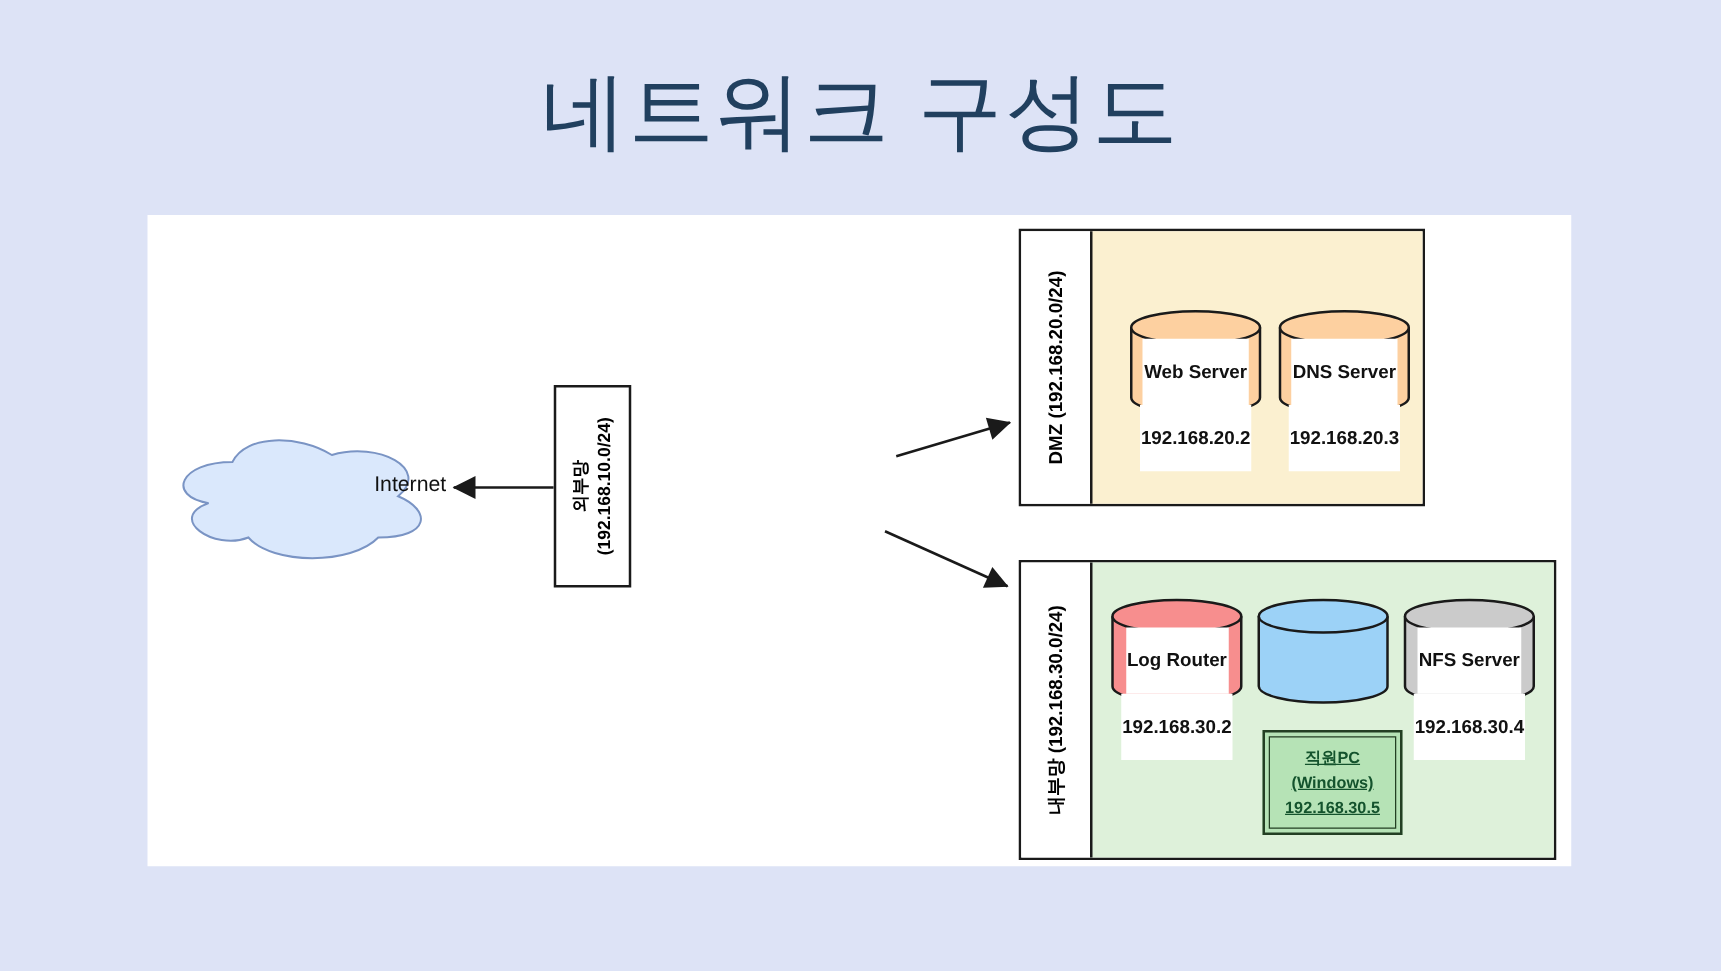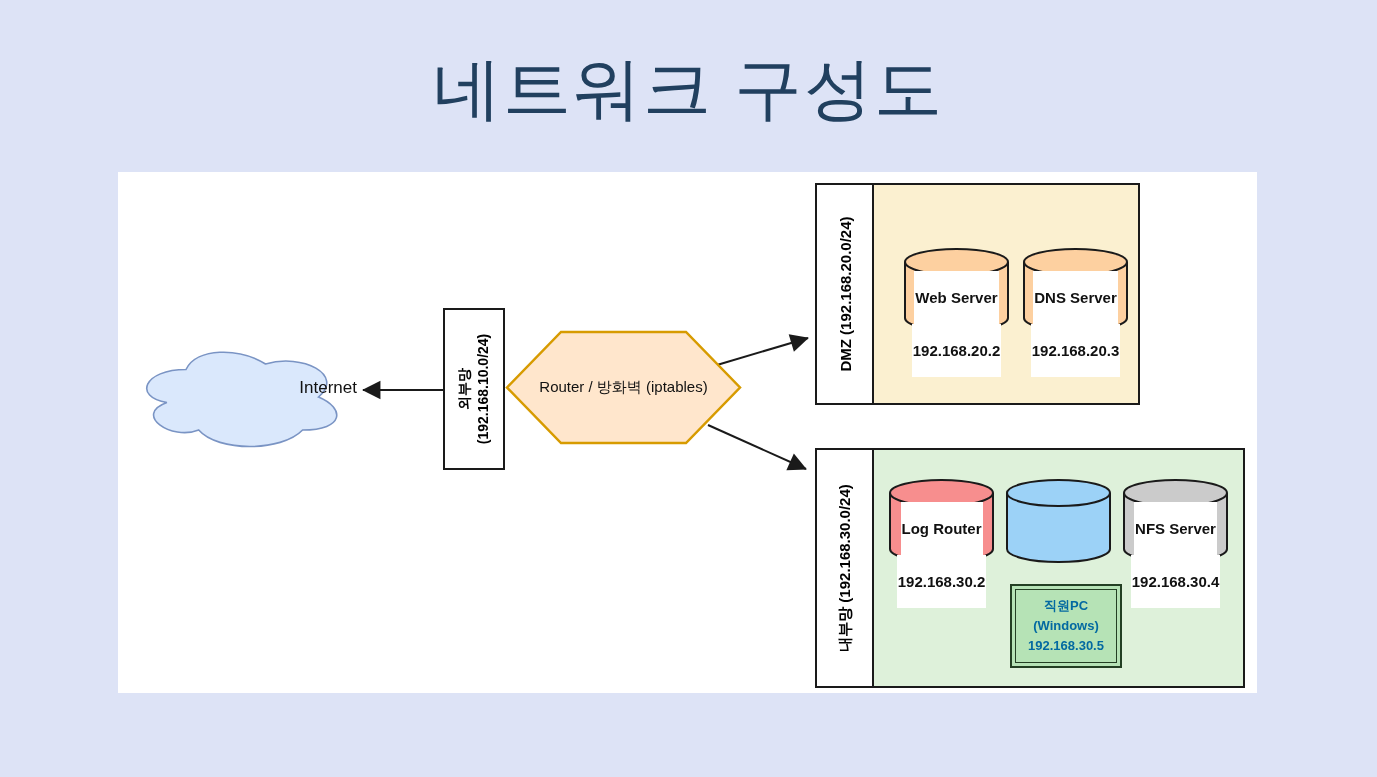--- a/index.html
+++ b/index.html
@@ -66,21 +66,21 @@
   }
 
   
   .pc-box {
     position:absolute; left:892px; top:412px; width:112px; height:84px;
     background:#b6e3b6; border:2px solid #233f23; padding:3px;
   }
   .pc-inner {
     width:100%; height:100%; border:1.5px solid #233f23;
     display:flex; flex-direction:column; align-items:center; justify-content:center;
-    font-size:13px; font-weight:600; line-height:20px; color:#0369a1; text-align:center;
+    font-size:13px; font-weight:600; line-height:20px; color:#14532d; text-align:center;text-decoration:underline;
   }
 </style>
 </head>
 <body>
 
 <div class="page-title">네트워크 구성도</div>
 
 <div class="canvas">
 
   <svg class="arrows-svg" viewBox="0 0 1139 521">
@@ -101,26 +101,20 @@
     <div class="cloud-label">Internet</div>
   </div>
 
   <div class="ext-box">
     <div class="vtext ext-label">
       <div>외부망</div>
       <div>(192.168.10.0/24)</div>
     </div>
   </div>
 
-  <div class="hex-wrap">
-    <svg width="237" height="115" viewBox="0 0 237 115">
-      <polygon points="2,57.5 56,2 181,2 235,57.5 181,113 56,113" fill="#ffe6cc" stroke="#d79b00" stroke-width="2.5"></polygon>
-    </svg>
-    <div class="hex-label">Router / 방화벽 (iptables)</div>
-  </div>
 
   <div class="zone zone-dmz">
     <div class="zone-fill fill-dmz"></div>
     <div class="zone-strip">
       <div class="vtext zone-label">DMZ (192.168.20.0/24)</div>
     </div>
   </div>
 
   <div class="zone zone-internal">
     <div class="zone-fill fill-internal"></div>

